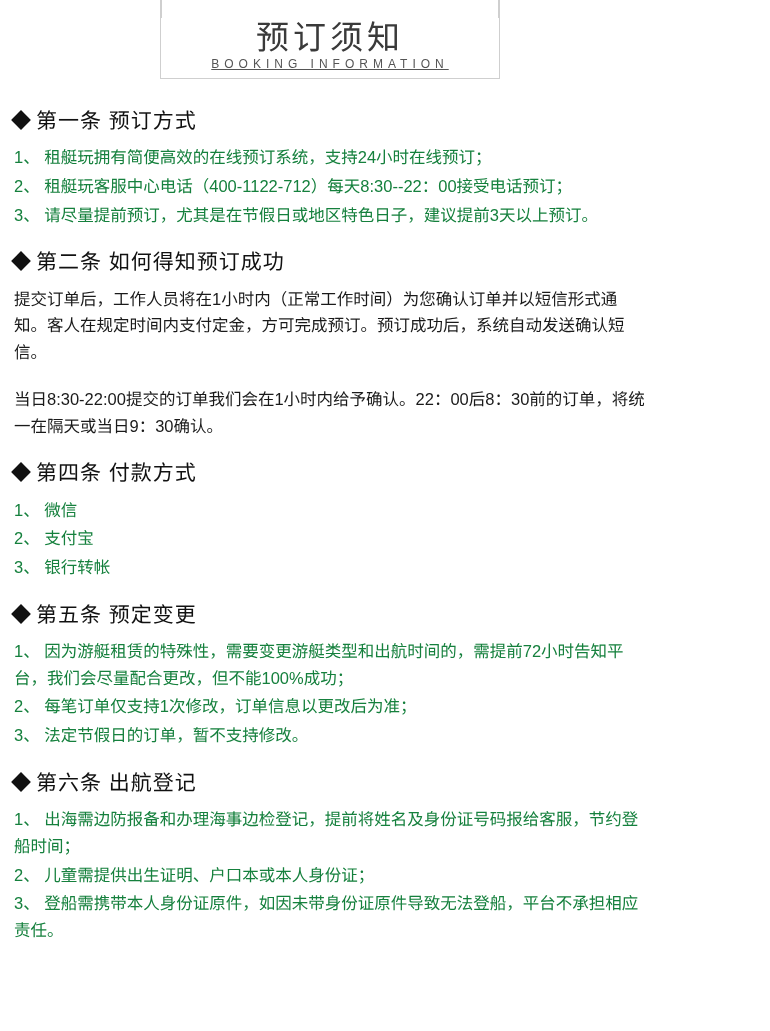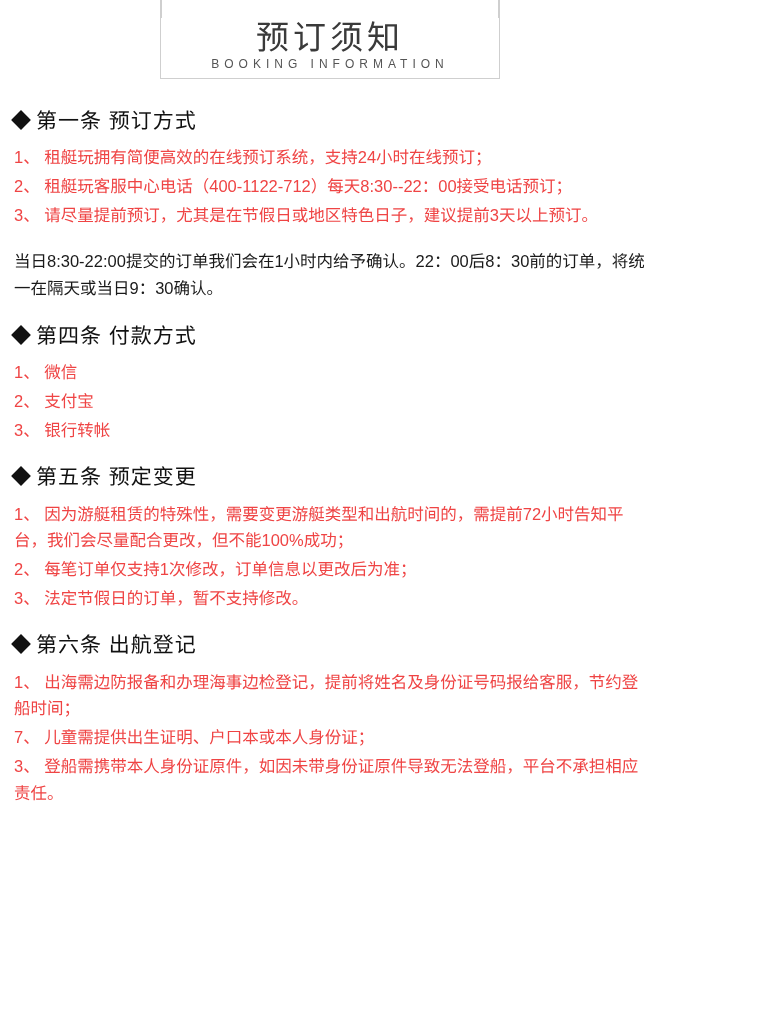--- a/index.html
+++ b/index.html
@@ -62,20 +62,21 @@
     position: relative;
     z-index: 2;
   }
   .doc-subtitle {
     position: relative;
     z-index: 2;
     font-size: 12px;
     letter-spacing: 5px;
     color: #555555;
     font-family: "Liberation Sans", "DejaVu Sans", sans-serif;
+    text-decoration: underline;
   }
 
   
   .section {
     margin-top: 20px;
   }
   .section:first-of-type {
     margin-top: 14px;
   }
   .section-heading {
@@ -110,21 +111,21 @@
     text-align: left;
   }
   .list {
     margin: 0;
     padding: 0;
     list-style: none;
   }
   .list-item {
     font-size: 16.5px;
     line-height: 1.62;
-    color: #ef4444;
+    color: #15803d;
     margin-bottom: 2px;
     display: block;
   }
 </style>
 </head>
 <body>
 
 <div class="page">
 
   <div class="doc-header">
@@ -141,20 +142,27 @@
       <span class="diamond-icon"></span>
       <span class="heading-text">第一条  预订方式</span>
     </div>
     <div class="list">
       <div class="list-item">1、 租艇玩拥有简便高效的在线预订系统，支持24小时在线预订；</div>
       <div class="list-item">2、 租艇玩客服中心电话（400-1122-712）每天8:30--22：00接受电话预订；</div>
       <div class="list-item">3、 请尽量提前预订，尤其是在节假日或地区特色日子，建议提前3天以上预订。</div>
     </div>
   </div>
 
+  <div class="section">
+    <div class="section-heading">
+      <span class="diamond-icon"></span>
+      <span class="heading-text">第二条  如何得知预订成功</span>
+    </div>
+    <p class="para">提交订单后，工作人员将在1小时内（正常工作时间）为您确认订单并以短信形式通知。客人在规定时间内支付定金，方可完成预订。预订成功后，系统自动发送确认短信。</p>
+  </div>
 
   <div class="section">
     <p class="para">当日8:30-22:00提交的订单我们会在1小时内给予确认。22：00后8：30前的订单，将统一在隔天或当日9：30确认。</p>
   </div>
 
   <div class="section">
     <div class="section-heading">
       <span class="diamond-icon"></span>
       <span class="heading-text">第四条 付款方式</span>
     </div>
@@ -177,18 +185,18 @@
     </div>
   </div>
 
   <div class="section">
     <div class="section-heading">
       <span class="diamond-icon"></span>
       <span class="heading-text">第六条 出航登记</span>
     </div>
     <div class="list">
       <div class="list-item">1、 出海需边防报备和办理海事边检登记，提前将姓名及身份证号码报给客服，节约登船时间；</div>
-      <div class="list-item">7、 儿童需提供出生证明、户口本或本人身份证；</div>
+      <div class="list-item">2、 儿童需提供出生证明、户口本或本人身份证；</div>
       <div class="list-item">3、 登船需携带本人身份证原件，如因未带身份证原件导致无法登船，平台不承担相应责任。</div>
     </div>
   </div>
 
 </div>
 
 </body></html>

